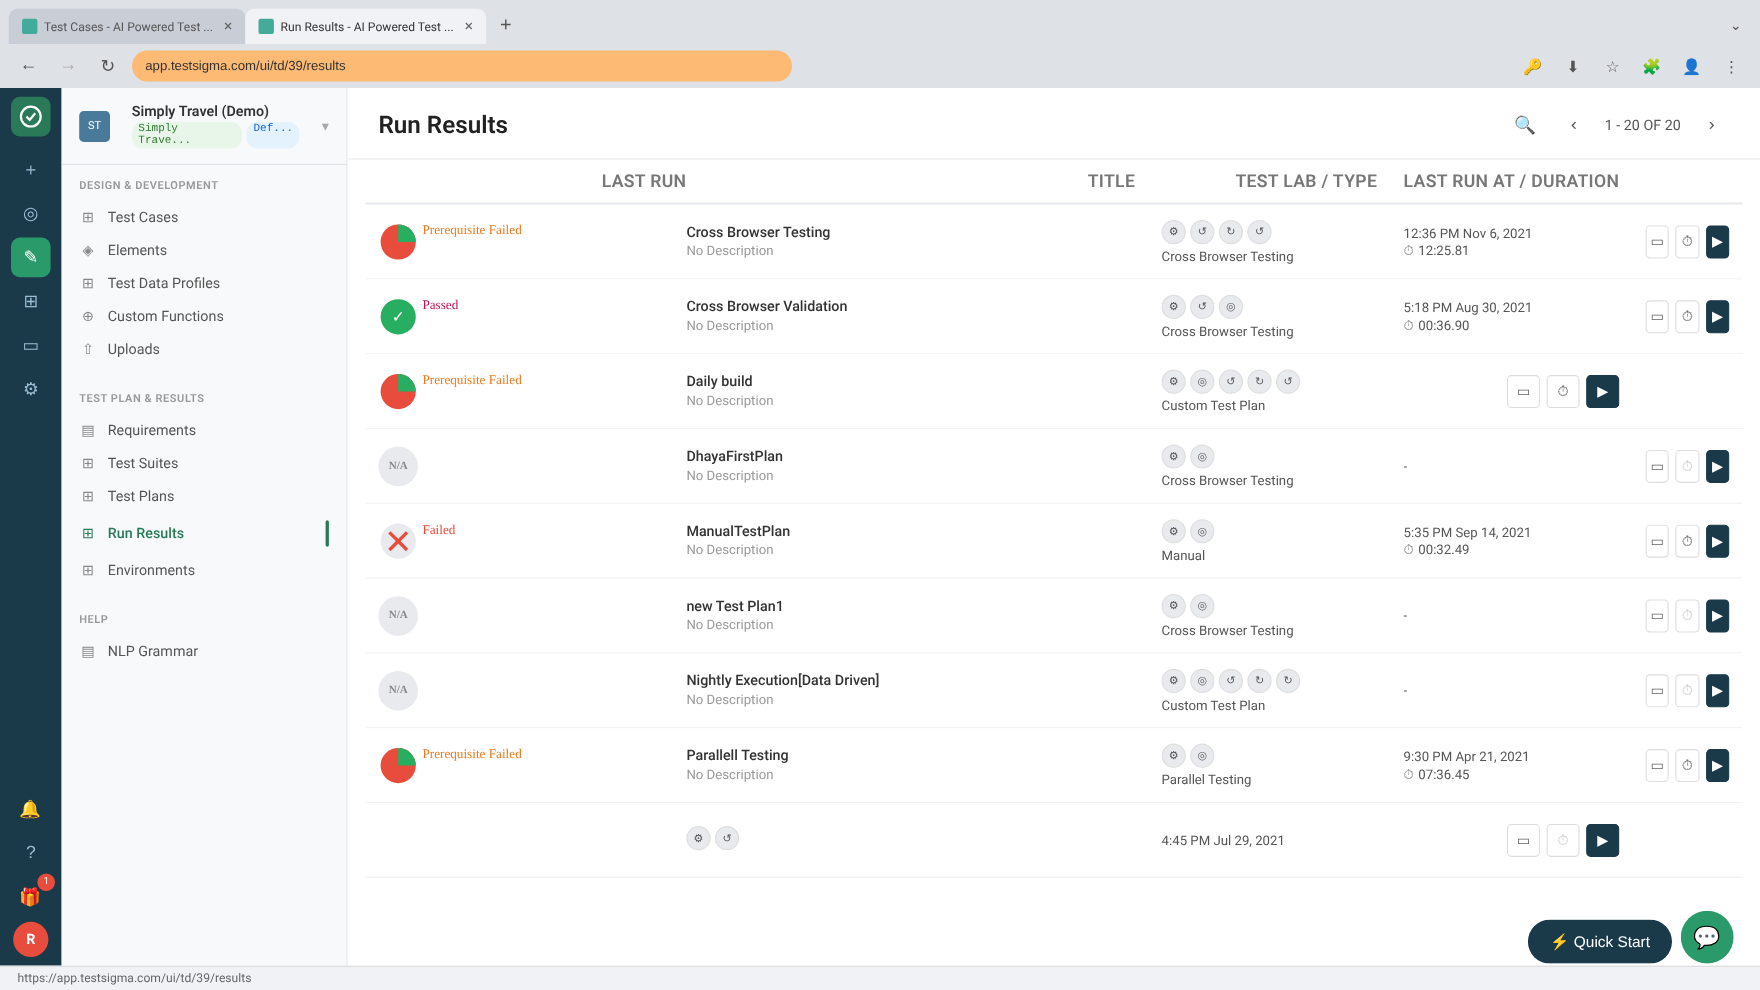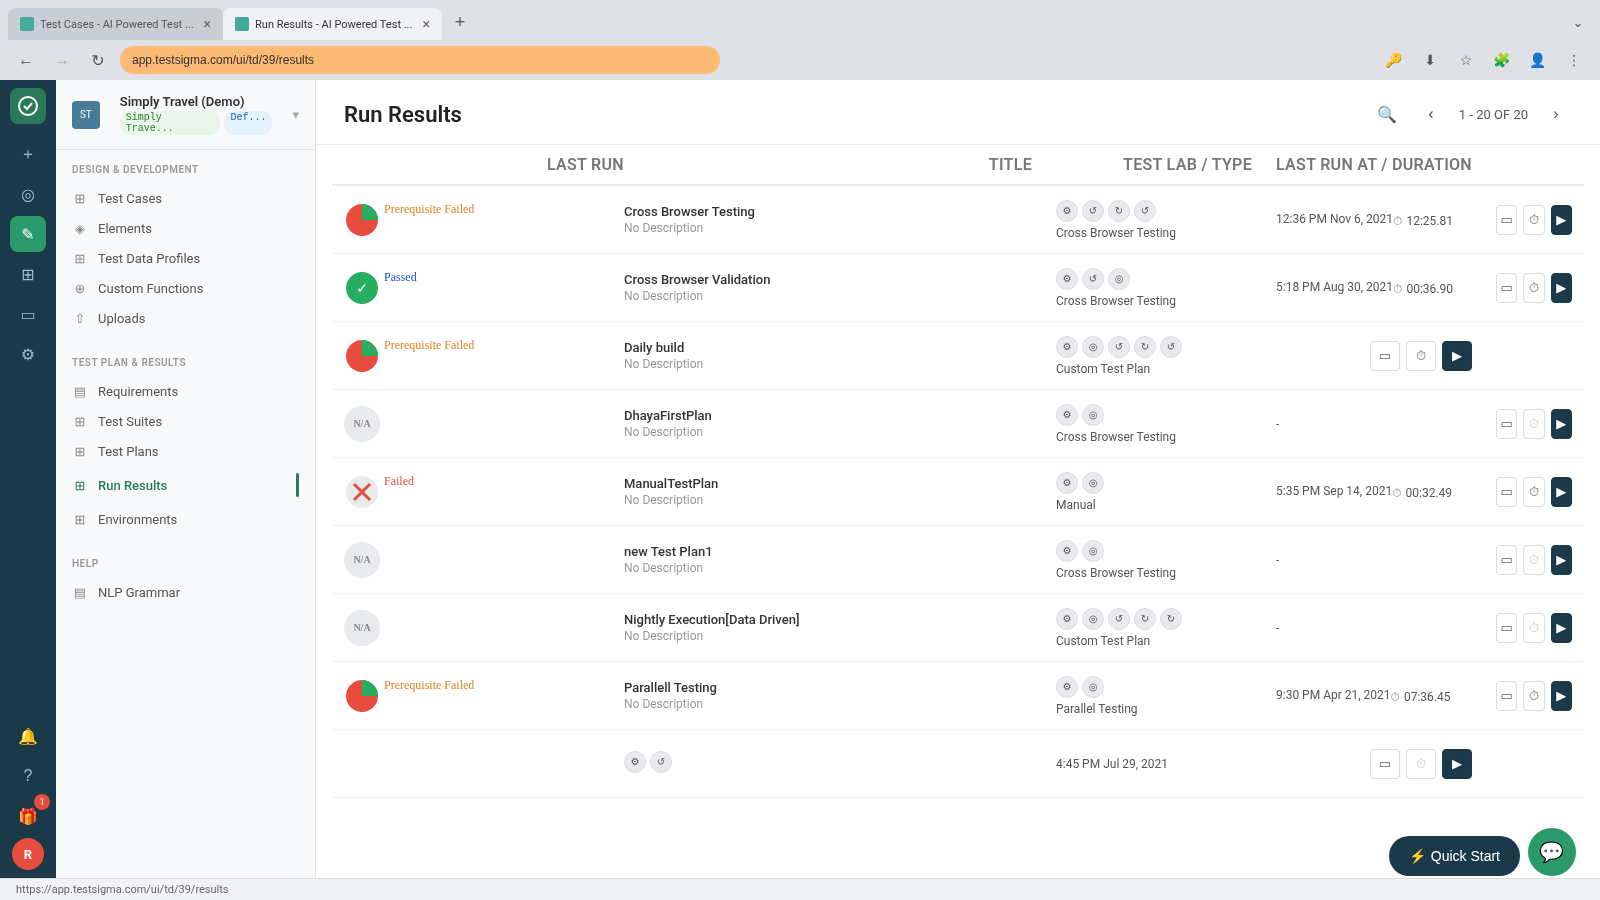--- a/index.html
+++ b/index.html
@@ -63,30 +63,30 @@
 
     
     .table-container { flex: 1; overflow-y: auto; padding: 0 16px; }
     .table-header { display: grid; grid-template-columns: 280px 1fr 220px 220px 100px; padding: 10px 12px; border-bottom: 2px solid #e8eaed; color: #777; font-size: 16px; font-weight: 600; text-transform: uppercase; letter-spacing: 0.3px; text-align: right; }
     .table-row { display: grid; grid-template-columns: 280px 1fr 220px 220px 100px; padding: 0; border-bottom: 1px solid #f0f2f5; align-items: center; min-height: 68px; cursor: pointer; }
     .cell { padding: 10px 12px; display: flex; align-items: center; }
     .last-run-cell { display: flex; gap: 4px; font-family: Liberation Serif, serif; }
     .status-na { width: 36px; height: 36px; border-radius: 50%; background: #e8eaed; display: flex; align-items: center; justify-content: center; font-size: 10px; color: #888; font-weight: 600; flex-shrink: 0; }
     .status-label { font-size: 12px; }
     .status-prerequisite { color: #e67e22; }
-    .status-passed-text { color: #1d4ed8; }
+    .status-passed-text { color: #be185d; }
     .status-failed-text { color: #e74c3c; }
     .title-cell { display: flex; flex-direction: column; }
     .title-name { font-size: 13px; font-weight: 500; color: #333; }
     .title-desc { font-size: 12px; color: #999; margin-top: 2px; }
     .lab-cell { display: flex; flex-direction: column; }
     .lab-icons { display: flex; gap: 4px; margin-bottom: 4px; }
     .lab-icon { width: 22px; height: 22px; border-radius: 50%; background: #e8eaed; display: flex; align-items: center; justify-content: center; font-size: 10px; color: #555; border: 1px solid #ddd; }
     .lab-type { font-size: 12px; color: #555; }
-    .time-cell { display: flex; }
+    .time-cell { display: flex; flex-direction: column; }
     .time-date { font-size: 12px; color: #555; }
     .time-duration { font-size: 12px; color: #555; margin-top: 2px; }
     .duration-icon { margin-right: 4px; color: #888; }
     .actions-cell { display: flex; align-items: center; gap: 6px; justify-content: flex-end; }
     .action-btn { width: 30px; height: 30px; border-radius: 4px; border: 1px solid #ddd; background: white; cursor: pointer; display: flex; align-items: center; justify-content: center; color: #666; font-size: 13px; }
     .action-btn.play { background: #1a3a4a; color: white; border-color: #1a3a4a; }
 
     
     .quick-start-btn { position: fixed; bottom: 24px; right: 80px; background: #1a3a4a; color: white; border: none; border-radius: 24px; padding: 12px 20px; font-size: 14px; font-weight: 500; cursor: pointer; display: flex; align-items: center; gap: 8px; }
     .chat-btn { position: fixed; bottom: 24px; right: 24px; width: 48px; height: 48px; border-radius: 50%; background: #2a9a6a; color: white; border: none; cursor: pointer; font-size: 20px; display: flex; align-items: center; justify-content: center; }

